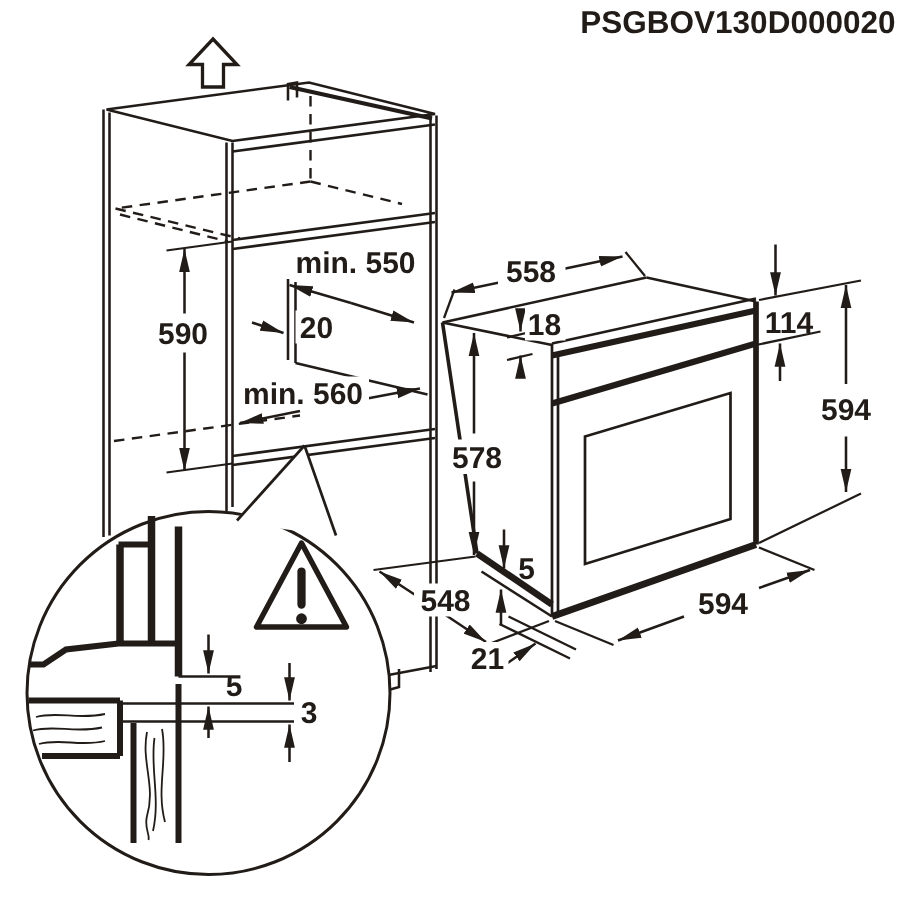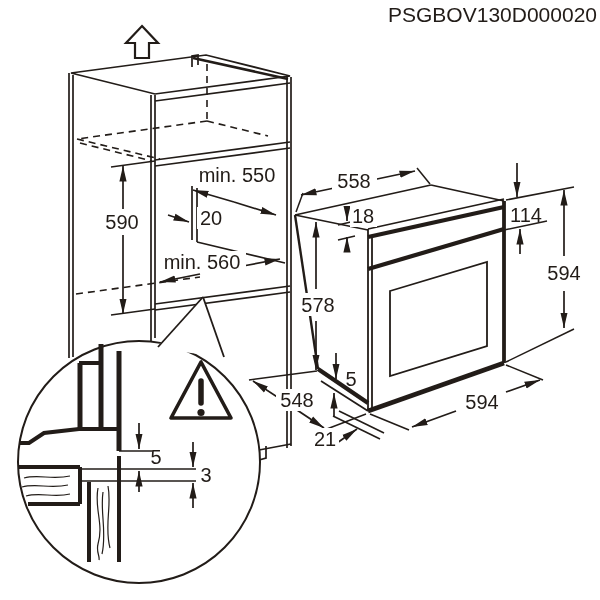--- a/index.html
+++ b/index.html
@@ -1,16 +1,16 @@
 <!DOCTYPE html>
 <html><head>
 <meta charset="utf-8">
 <style>
   html,body{margin:0;padding:0;background:#ffffff;}
-  .stage{position:relative;width:600px;height:600px;background:#fff;overflow:hidden;}
+  .stage{position:relative;width:600px;height:600px;background:#fff;overflow:hidden;font-weight:bold;}
   svg{display:block;}
   .ln{stroke:#221c18;fill:none;}
   .dash{stroke:#221c18;fill:none;stroke-dasharray:7 5;}
   .dim{font-family:"Liberation Sans",sans-serif;font-size:20px;fill:#221c18;}
   .pn{font-family:"Liberation Sans",sans-serif;font-size:21px;fill:#221c18;}
   .bg{fill:#ffffff;stroke:none;}
 </style>
 </head>
 <body>
 

